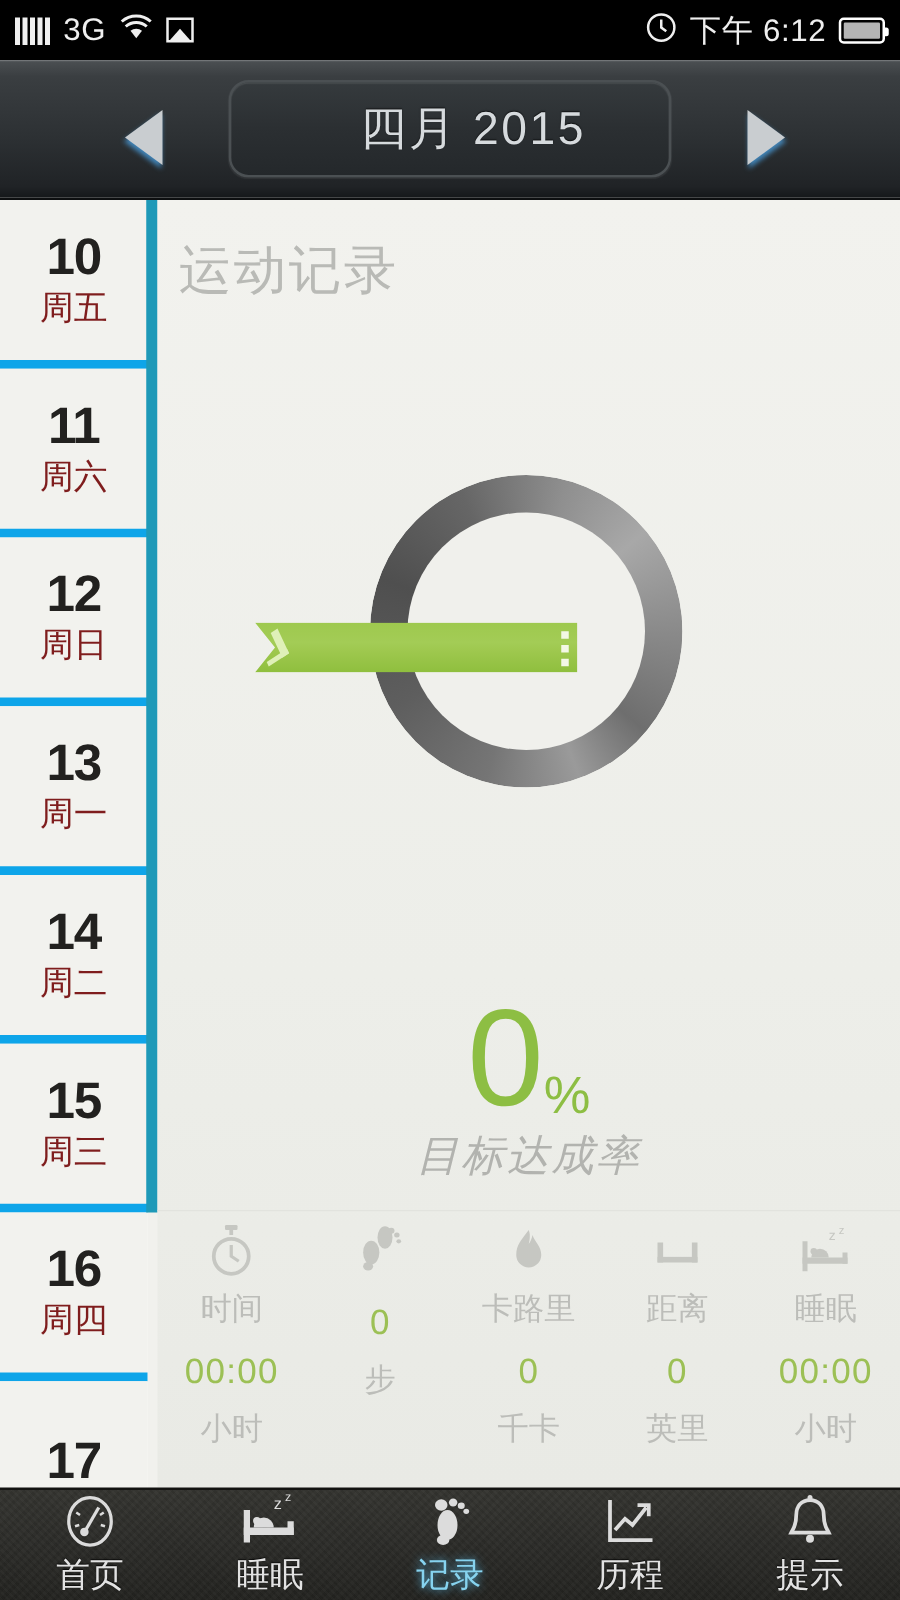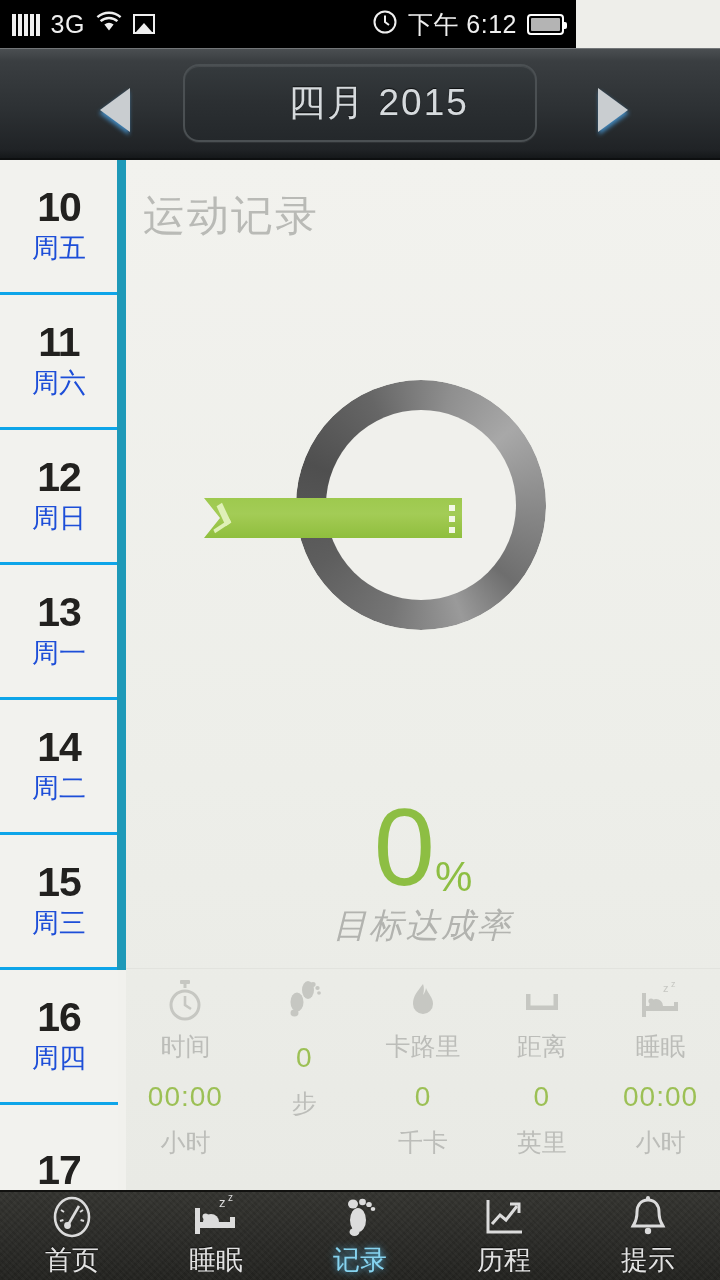--- a/index.html
+++ b/index.html
@@ -6,21 +6,21 @@
   html, body {
     width: 720px; height: 1280px;
     font-family: "Liberation Sans", "DejaVu Sans", sans-serif;
     background: #eeeeea;
     overflow: hidden;
   }
   #app { position: relative; width: 720px; height: 1280px; }
 
   
   .statusbar {
-    position: absolute; top: 0; left: 0; width: 576px; height: 48px;
+    position: absolute; top: 0; left: 0; width: 720px; height: 48px;
     background: #000; display: flex; align-items: center;
     padding: 4px 12px; color: #e8e8e8;
   }
   .sb-left { display: flex; align-items: center; gap: 11px; }
   .sb-right { margin-left: auto; display: flex; align-items: center; gap: 10px; }
   .sb-text { font-size: 25px; letter-spacing: 0.5px; color: #efefef; }
   .sig-bars { display: flex; align-items: flex-end; gap: 2.5px; height: 24px; }
   .sig-bars i { display: block; width: 3.5px; background: #efefef; }
   .sig-bars i:nth-child(1){ height: 22px; }
   .sig-bars i:nth-child(2){ height: 22px; }
@@ -87,29 +87,29 @@
   }
 
   
   .sidebar {
     position: absolute; top: 0; left: 0; width: 118px; height: 1030px;
     background: #f2f2ee;
   }
   .daycell {
     position: relative; height: 135px; width: 118px;
     display: flex; flex-direction: column; align-items: center; justify-content: center;
-    border-bottom: 3px solid #0ea5e9;
+    border-bottom: 7px solid #0ea5e9;
     box-shadow: 0 3px 0 #fdfdfa;
     background: #f2f2ee;
   }
   .daycell .dnum {
     font-size: 41px; font-weight: bold; color: #22211f; line-height: 1.0;
     letter-spacing: -1px;
   }
-  .daycell .dwk { font-size: 27px; color: #1d4ed8; margin-top: 2px; }
+  .daycell .dwk { font-size: 27px; color: #7f1d1d; margin-top: 2px; }
   .sidebar-rule {
     position: absolute; top: 0; left: 117px; width: 9px; height: 810px;
     background: #1e99b8;
   }
 
   
   .main {
     position: absolute; top: 0; left: 126px; width: 594px; height: 1030px;
     background: linear-gradient(to bottom, #f2f2ee 0%, #edeee9 60%, #e9eae5 100%);
   }

